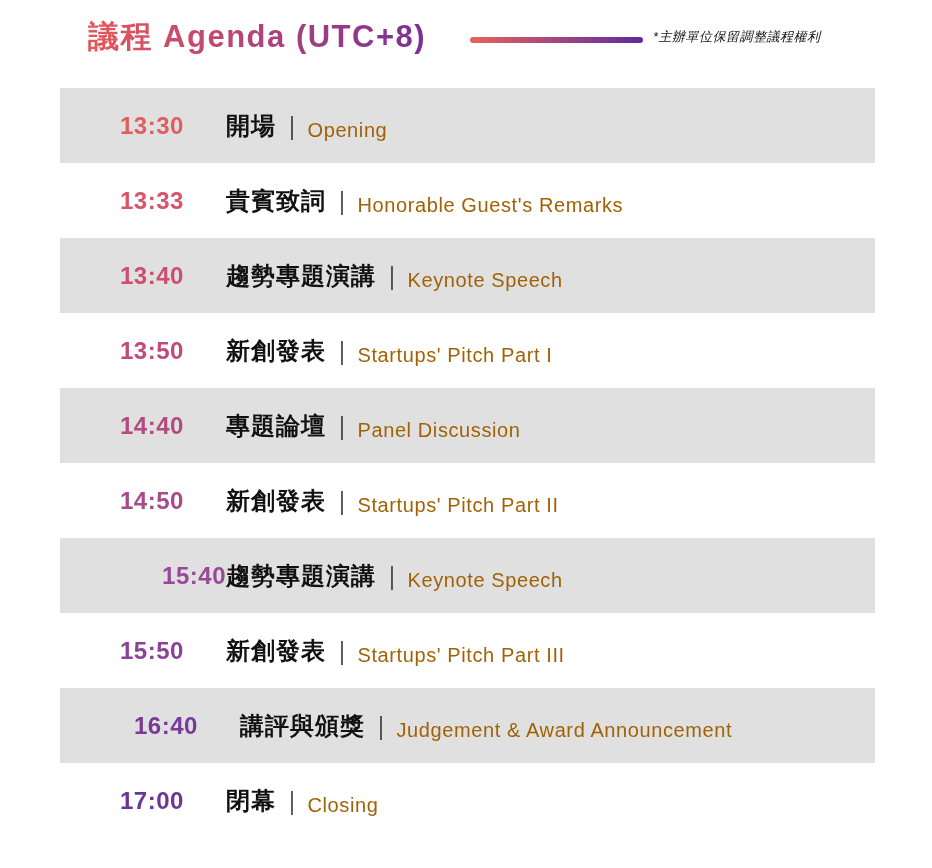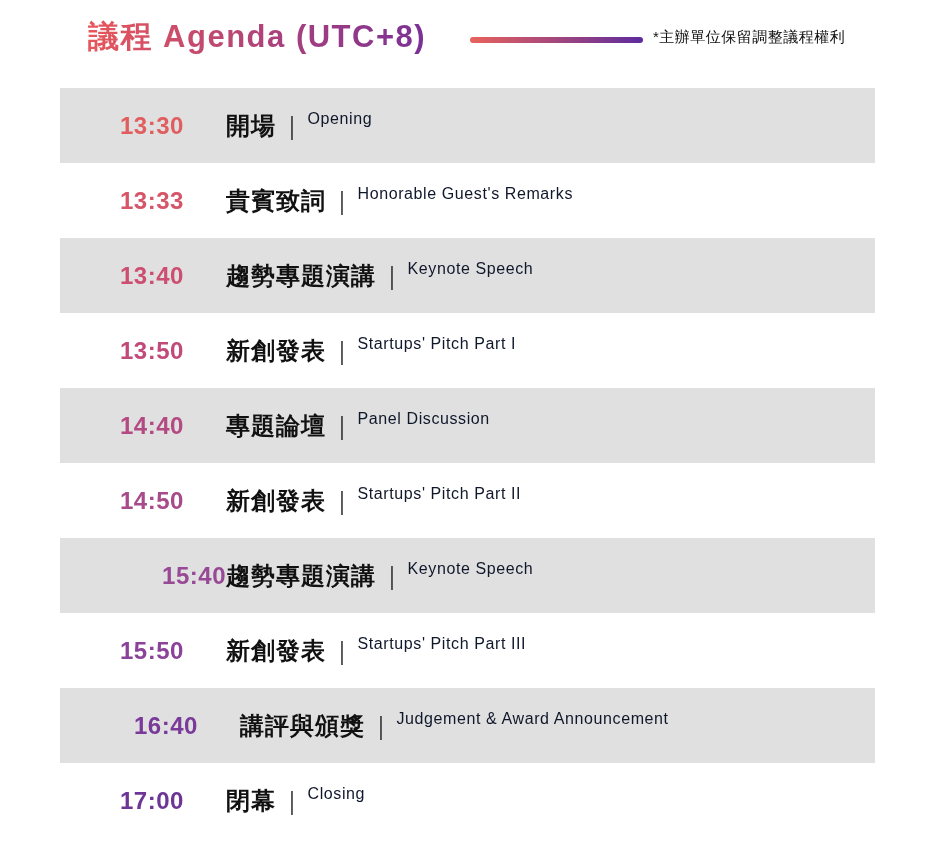--- a/index.html
+++ b/index.html
@@ -42,24 +42,25 @@
     top: 37px;
     width: 173px;
     height: 6px;
     border-radius: 3px;
     background: linear-gradient(90deg, var(--line-start, #e8625c), var(--line-end, #5d2b9e));
   }
   .note {
     position: absolute;
     left: 653px;
     top: 28px;
-    font-size: 15px;
+    font-size: 13px;
     color: #111111;
     letter-spacing: 0.5px;
     white-space: nowrap;
+    font-style: italic;
   }
   
   .rows {
     position: absolute;
     top: 88px;
     left: 60px;
     width: 815px;
   }
   .row {
     height: 75px;
@@ -73,39 +74,39 @@
   }
   .time {
     font-size: 24px;
     font-weight: 700;
     width: 106px;
     flex-shrink: 0;
     letter-spacing: 0.5px;
   }
   .titleline {
     display: flex;
-    align-items: flex-start;
+    align-items: flex-end;
     white-space: nowrap;
   }
   .zh {
     font-size: 24px;
     font-weight: 700;
     color: #111111;
     letter-spacing: 1px;
   }
   .sep {
     font-size: 24px;
     font-weight: 400;
     color: #1c1c1c;
     margin: 0 4px;
   }
   .en {
-    font-size: 16px;
+    font-size: 20px;
     font-weight: 400;
-    color: #0f172a;
+    color: #a16207;
     letter-spacing: 0.6px;
   }
 </style>
 </head>
 <body>
 
 <div class="page">
 
   <header>
     <h1 class="title">議程 Agenda (UTC+8)</h1>

